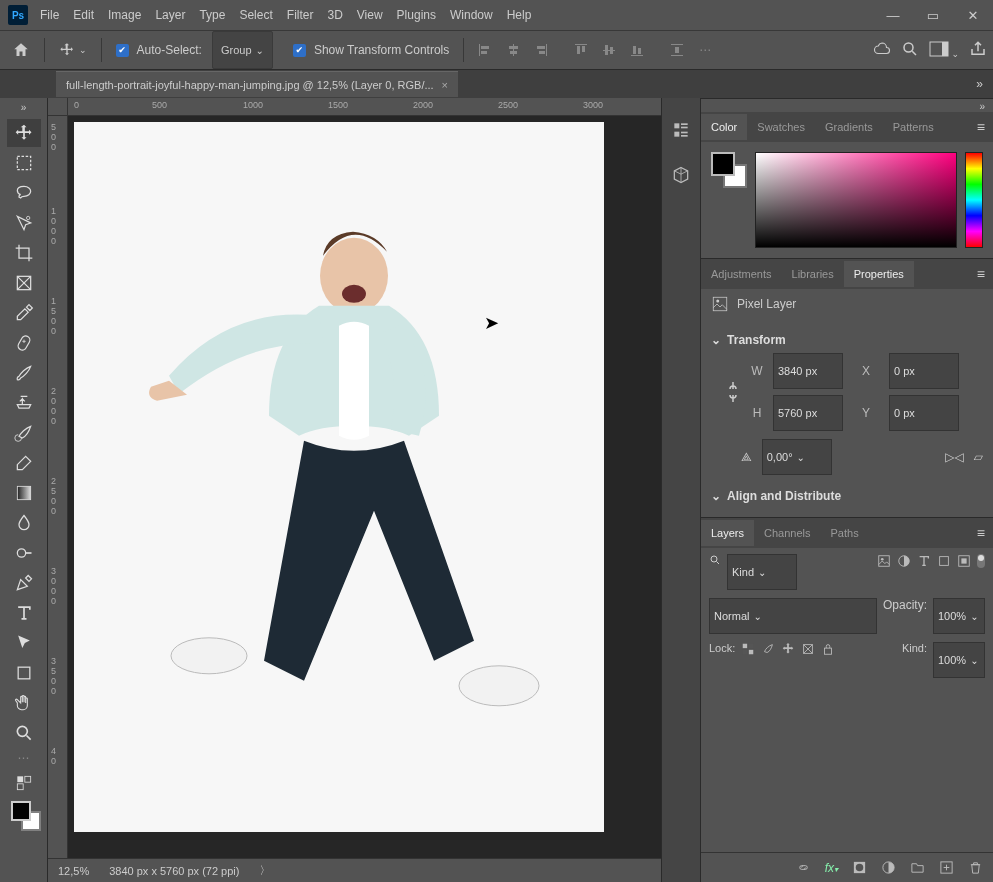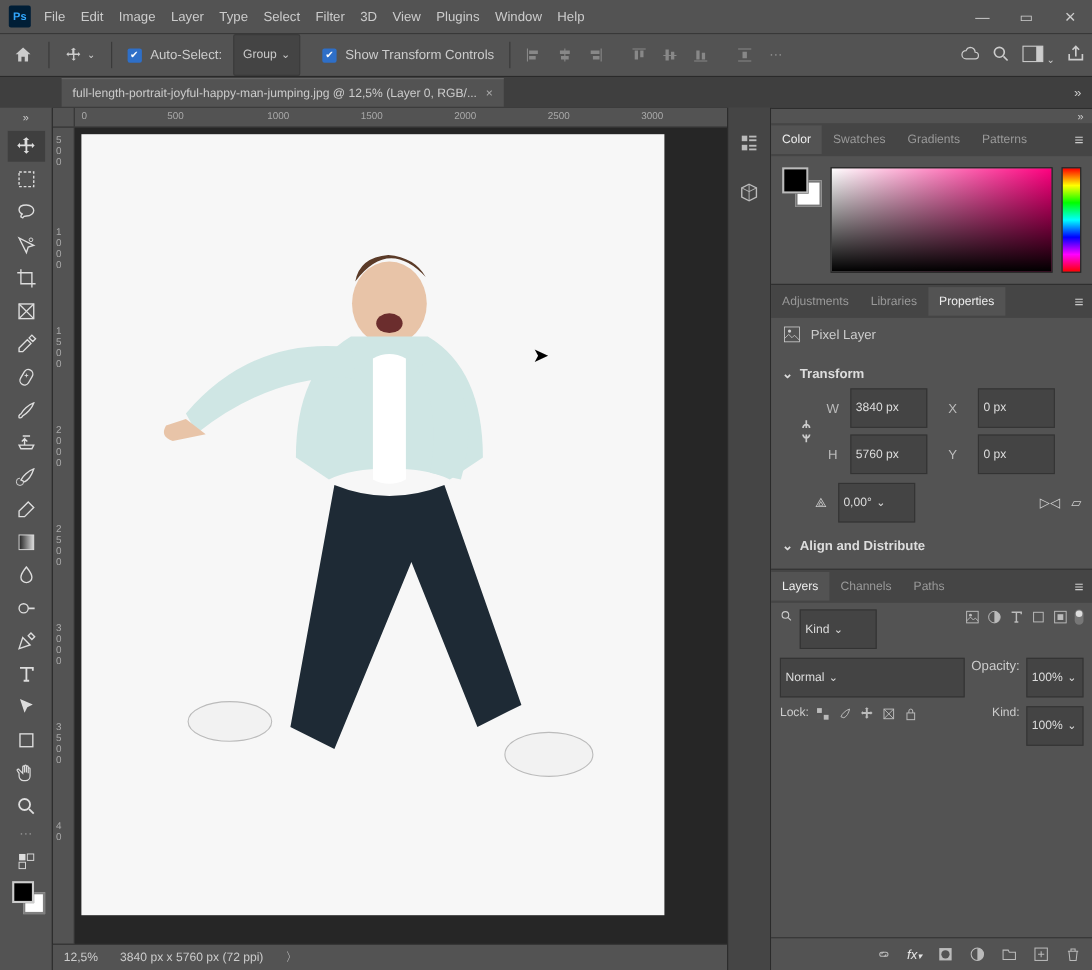--- a/index.html
+++ b/index.html
@@ -602,21 +602,21 @@
             </div>
         </div>
 
       </div>
 
       <div class="layers-footer">
         <svg viewBox="0 0 16 16">
             <path d="M6 8a2 2 0 012-2h2a2 2 0 010 4H8" fill="none" stroke="#bbb"></path>
             <path d="M10 8a2 2 0 01-2 2H6a2 2 0 010-4h2" fill="none" stroke="#bbb"></path>
           </svg>
-        <span style="font-style:italic;color:#e5e5e5">fx<span style="font-size:8px">▾</span></span>
+        <span style="font-style:italic;color:#86efac">fx<span style="font-size:8px">▾</span></span>
         <svg viewBox="0 0 16 16">
             <rect x="2" y="2" width="12" height="12" fill="#bbb"></rect>
             <circle cx="8" cy="8" r="4" fill="#535353"></circle>
           </svg>
         <svg viewBox="0 0 16 16">
             <circle cx="8" cy="8" r="6" fill="none" stroke="#bbb"></circle>
             <path d="M8 2a6 6 0 010 12z" fill="#bbb"></path>
           </svg>
         <svg viewBox="0 0 16 16">
             <path d="M2 4h5l1 2h6v7H2z" fill="none" stroke="#bbb"></path>

